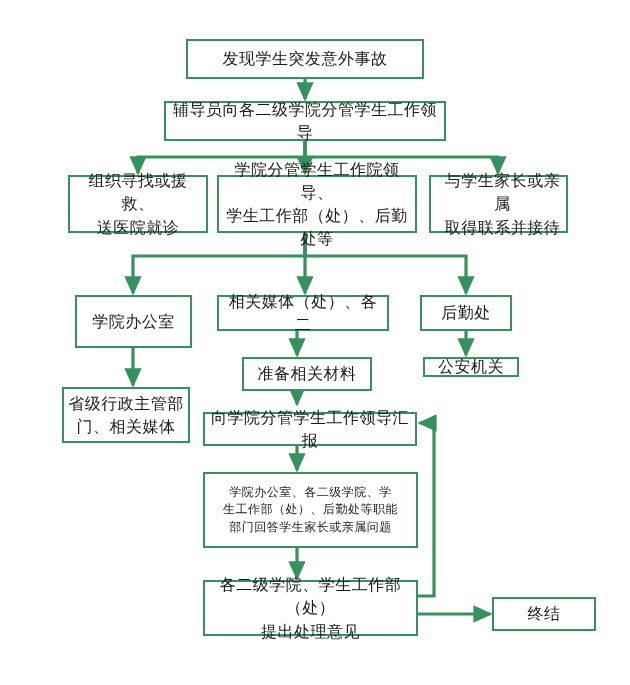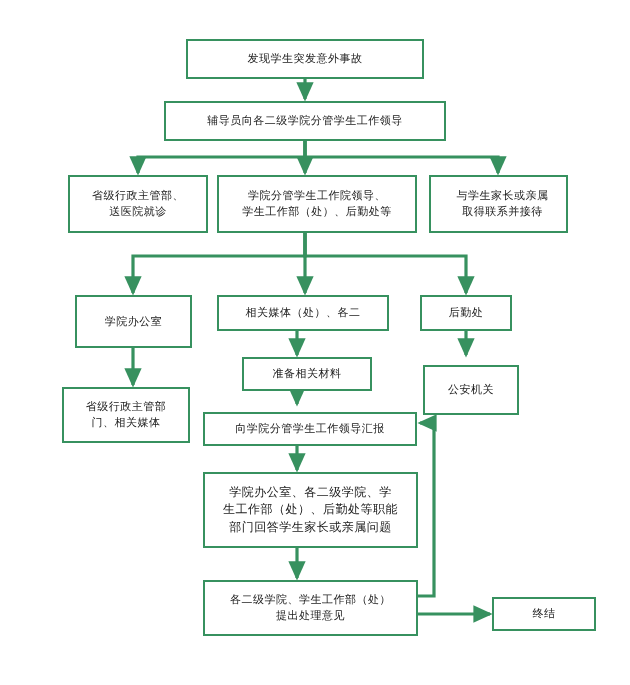--- a/index.html
+++ b/index.html
@@ -28,21 +28,21 @@
   .node {
     position: absolute;
     box-sizing: border-box;
     border: 2.5px solid #37915f;
     background: #ffffff;
     display: flex;
     align-items: center;
     justify-content: center;
     text-align: center;
     color: #1a1a1a;
-    font-size: 11px;
+    font-size: 16px;
     line-height: 1.45;
     letter-spacing: 0.5px;
     padding: 2px 4px;
     white-space: pre-line;
   }
   .node.small { font-size: 12px; }
 </style>
 </head>
 <body>
 
@@ -83,31 +83,31 @@
       <path d="M297,548 L297,578"></path>
 
       <path d="M418,614 L490,614"></path>
 
       <path d="M418,596 L434,596 L434,423 L420,423"></path>
     </g>
   </svg>
 
   <div class="node" style="left: 186px; top: 39px; width: 238px; height: 40px;">发现学生突发意外事故</div>
   <div class="node" style="left: 164px; top: 101px; width: 282px; height: 40px;">辅导员向各二级学院分管学生工作领导</div>
-  <div class="node" style="left: 68px; top: 175px; width: 140px; height: 58px;">省级行政主管部、
+  <div class="node" style="left: 68px; top: 175px; width: 140px; height: 58px;">组织寻找或援救、
 送医院就诊</div>
   <div class="node" style="left: 217px; top: 175px; width: 200px; height: 58px;">学院分管学生工作院领导、
 学生工作部（处）、后勤处等</div>
   <div class="node" style="left: 429px; top: 175px; width: 139px; height: 58px; padding-left: 12px;">与学生家长或亲属
 取得联系并接待</div>
   <div class="node" style="left: 75px; top: 295px; width: 117px; height: 53px;">学院办公室</div>
   <div class="node" style="left: 217px; top: 295px; width: 172px; height: 36px;">相关媒体（处）、各二</div>
   <div class="node" style="left: 420px; top: 295px; width: 92px; height: 36px;">后勤处</div>
   <div class="node" style="left: 242px; top: 357px; width: 130px; height: 34px;">准备相关材料</div>
-  <div class="node" style="left: 423px; top: 357px; width: 96px; height: 50px; margin-top: 8px;">公安机关</div>
+  <div class="node" style="left: 423px; top: 357px; width: 96px; height: 20px;">公安机关</div>
   <div class="node" style="left: 62px; top: 387px; width: 128px; height: 56px;">省级行政主管部
 门、相关媒体</div>
   <div class="node" style="left: 203px; top: 412px; width: 214px; height: 34px;">向学院分管学生工作领导汇报</div>
   <div class="node small" style="left: 203px; top: 472px; width: 215px; height: 76px;">学院办公室、各二级学院、学
 生工作部（处）、后勤处等职能
 部门回答学生家长或亲属问题</div>
   <div class="node" style="left: 203px; top: 580px; width: 215px; height: 56px;">各二级学院、学生工作部（处）
 提出处理意见</div>
   <div class="node" style="left: 492px; top: 597px; width: 104px; height: 34px;">终结</div>
 

